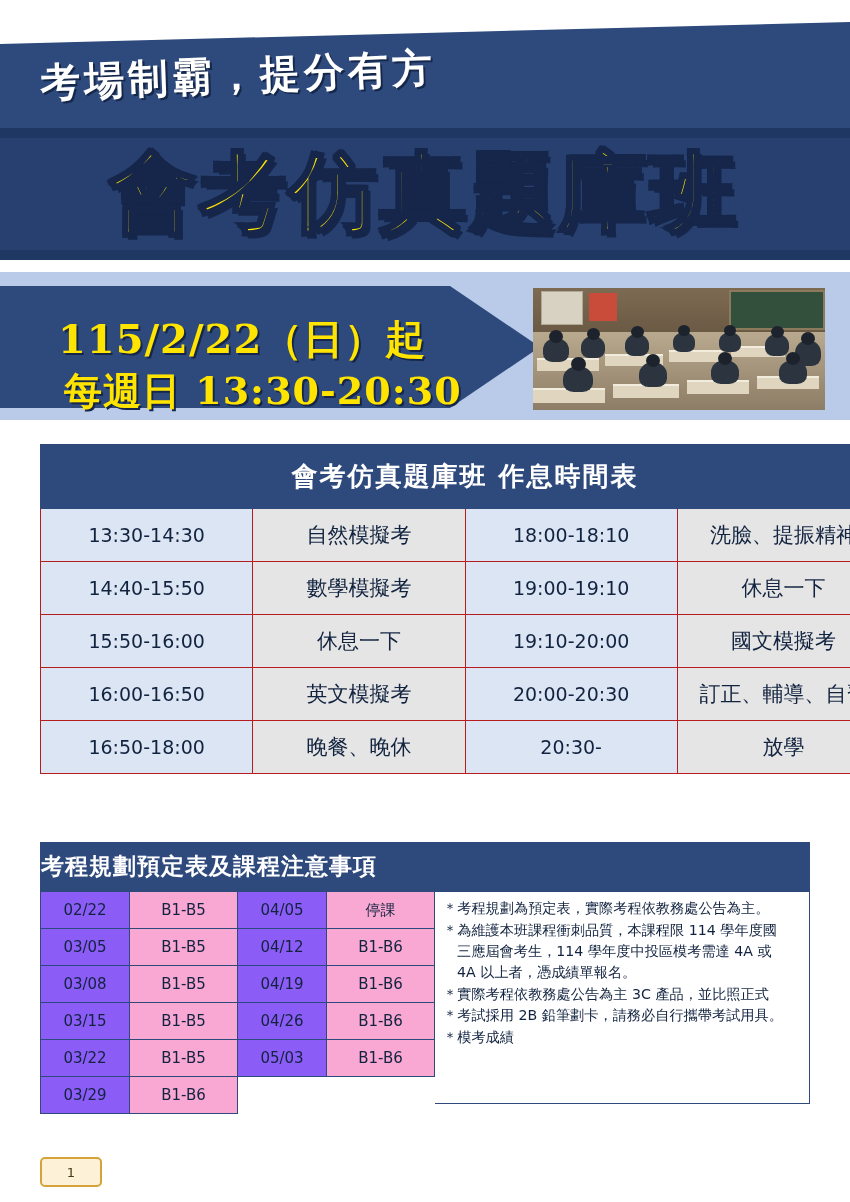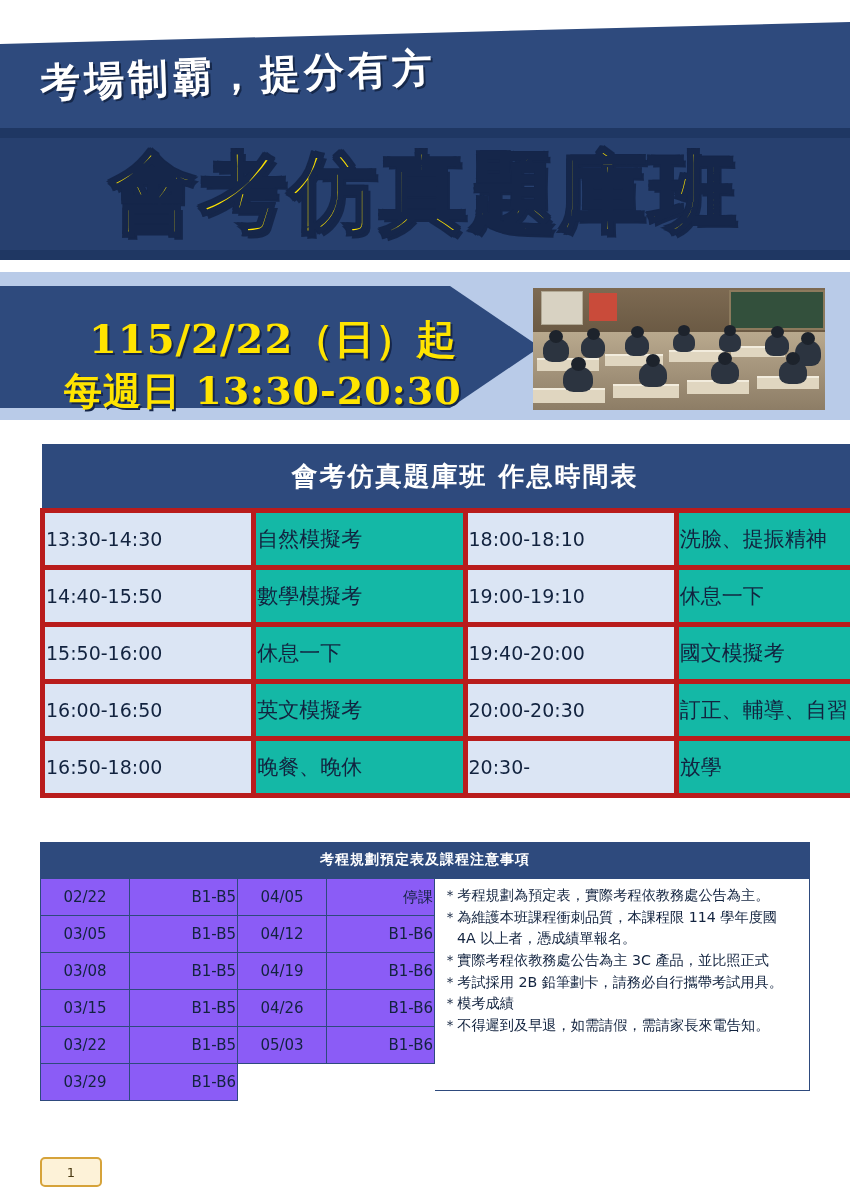--- a/index.html
+++ b/index.html
@@ -99,21 +99,20 @@
     position: absolute;
     left: 58px;
     top: 312px;
     font-family: "DejaVu Serif", serif;
     font-weight: bold;
     font-size: 40px;
     letter-spacing: 1px;
     color: #ffe400;
     text-shadow: 2px 2px 0 #15264a;
     white-space: nowrap;
-    margin-left: 31px;
   }
   .date-line2 {
     position: absolute;
     left: 64px;
     top: 366px;
     font-family: "DejaVu Serif", serif;
     font-weight: bold;
     font-size: 38px;
     letter-spacing: 1px;
     color: #ffe400;
@@ -189,53 +188,53 @@
     background: #2e4a7d;
     color: #ffffff;
     font-family: "DejaVu Serif", serif;
     font-weight: bold;
     font-size: 26px;
     letter-spacing: 2px;
     padding: 14px 0;
     border: 1px solid #2e4a7d;
   }
   .sched td {
-    border: 5px solid #b91c1c;
-    text-align: left;
+    border: 1px solid #b91c1c;
+    text-align: center;
     font-size: 20px;
     color: #12233f;
     height: 50px;
     font-family: "DejaVu Sans", sans-serif;
   }
   .sched td.time {
     background: #dbe5f4;
     font-size: 19px;
     width: 140px;
   }
   .sched td.act {
-    background: #14b8a6;
+    background: #e5e5e5;
     font-size: 21px;
   }
 
   
   .plan-wrap {
     position: absolute;
     left: 40px;
     top: 842px;
     width: 770px;
   }
   .plan-head {
     background: #2e4a7d;
     color: #ffffff;
     font-family: "DejaVu Serif", serif;
     font-weight: bold;
-    font-size: 14px;
+    font-size: 23px;
     letter-spacing: 1px;
-    text-align: center;
-    padding: 8px 16px;
+    text-align: left;
+    padding: 8px 0;
     border: 1px solid #2e4a7d;
     box-sizing: border-box;
   }
   .plan-body {
     display: flex;
     align-items: flex-start;
   }
   .plan-table {
     border-collapse: collapse;
     table-layout: fixed;
@@ -244,21 +243,21 @@
   .plan-table td {
     border: 1px solid #2e4a7d;
     height: 34px;
     text-align: center;
     font-size: 15px;
     color: #12233f;
     background: #edf2fa;
     font-family: "DejaVu Sans", sans-serif;
   }
   .plan-table td.c-date { width: 86px; background: #8b5cf6; }
-  .plan-table td.c-code { width: 105px; background: #8b5cf6; text-align: right; }
+  .plan-table td.c-code { width: 105px; background: #f9a8d4; }
   .plan-table td.empty { border: none; background: #ffffff; }
 
   .notes {
     width: 388px;
     box-sizing: border-box;
     border: 1px solid #2e4a7d;
     border-left: none;
     background: #ffffff;
     padding: 6px 8px 4px 8px;
     min-height: 213px;
@@ -365,21 +364,21 @@
     </tr>
     <tr>
       <td class="time">14:40-15:50</td>
       <td class="act">數學模擬考</td>
       <td class="time">19:00-19:10</td>
       <td class="act">休息一下</td>
     </tr>
     <tr>
       <td class="time">15:50-16:00</td>
       <td class="act">休息一下</td>
-      <td class="time">19:40-20:00</td>
+      <td class="time">19:10-20:00</td>
       <td class="act">國文模擬考</td>
     </tr>
     <tr>
       <td class="time">16:00-16:50</td>
       <td class="act">英文模擬考</td>
       <td class="time">20:00-20:30</td>
       <td class="act">訂正、輔導、自習</td>
     </tr>
     <tr>
       <td class="time">16:50-18:00</td>
@@ -433,31 +432,29 @@
         </tr>
       </tbody>
     </table>
 
     <div class="notes">
       <div class="note-item">
         <span>＊考程規劃為預定表，實際考程依教務處公告為主。</span>
       </div>
       <div class="note-item">
         <span>＊為維護本班課程衝刺品質，本課程限 114 學年度國</span>
+        <span class="cont">三應屆會考生，114 學年度中投區模考需達 4A 或</span>
         <span class="cont">4A 以上者，憑成績單報名。</span>
       </div>
       <div class="note-item">
         <span>＊實際考程依教務處公告為主 3C 產品，並比照正式</span>
       </div>
       <div class="note-item">
         <span>＊考試採用 2B 鉛筆劃卡，請務必自行攜帶考試用具。</span>
       </div>
       <div class="note-item">
         <span>＊模考成績</span>
       </div>
-      <div class="note-item">
-        <span>＊不得遲到及早退，如需請假，需請家長來電告知。</span>
-      </div>
     </div>
   </div>
 </div>
 
 <div class="page-num">1</div>
 
 </body></html>

